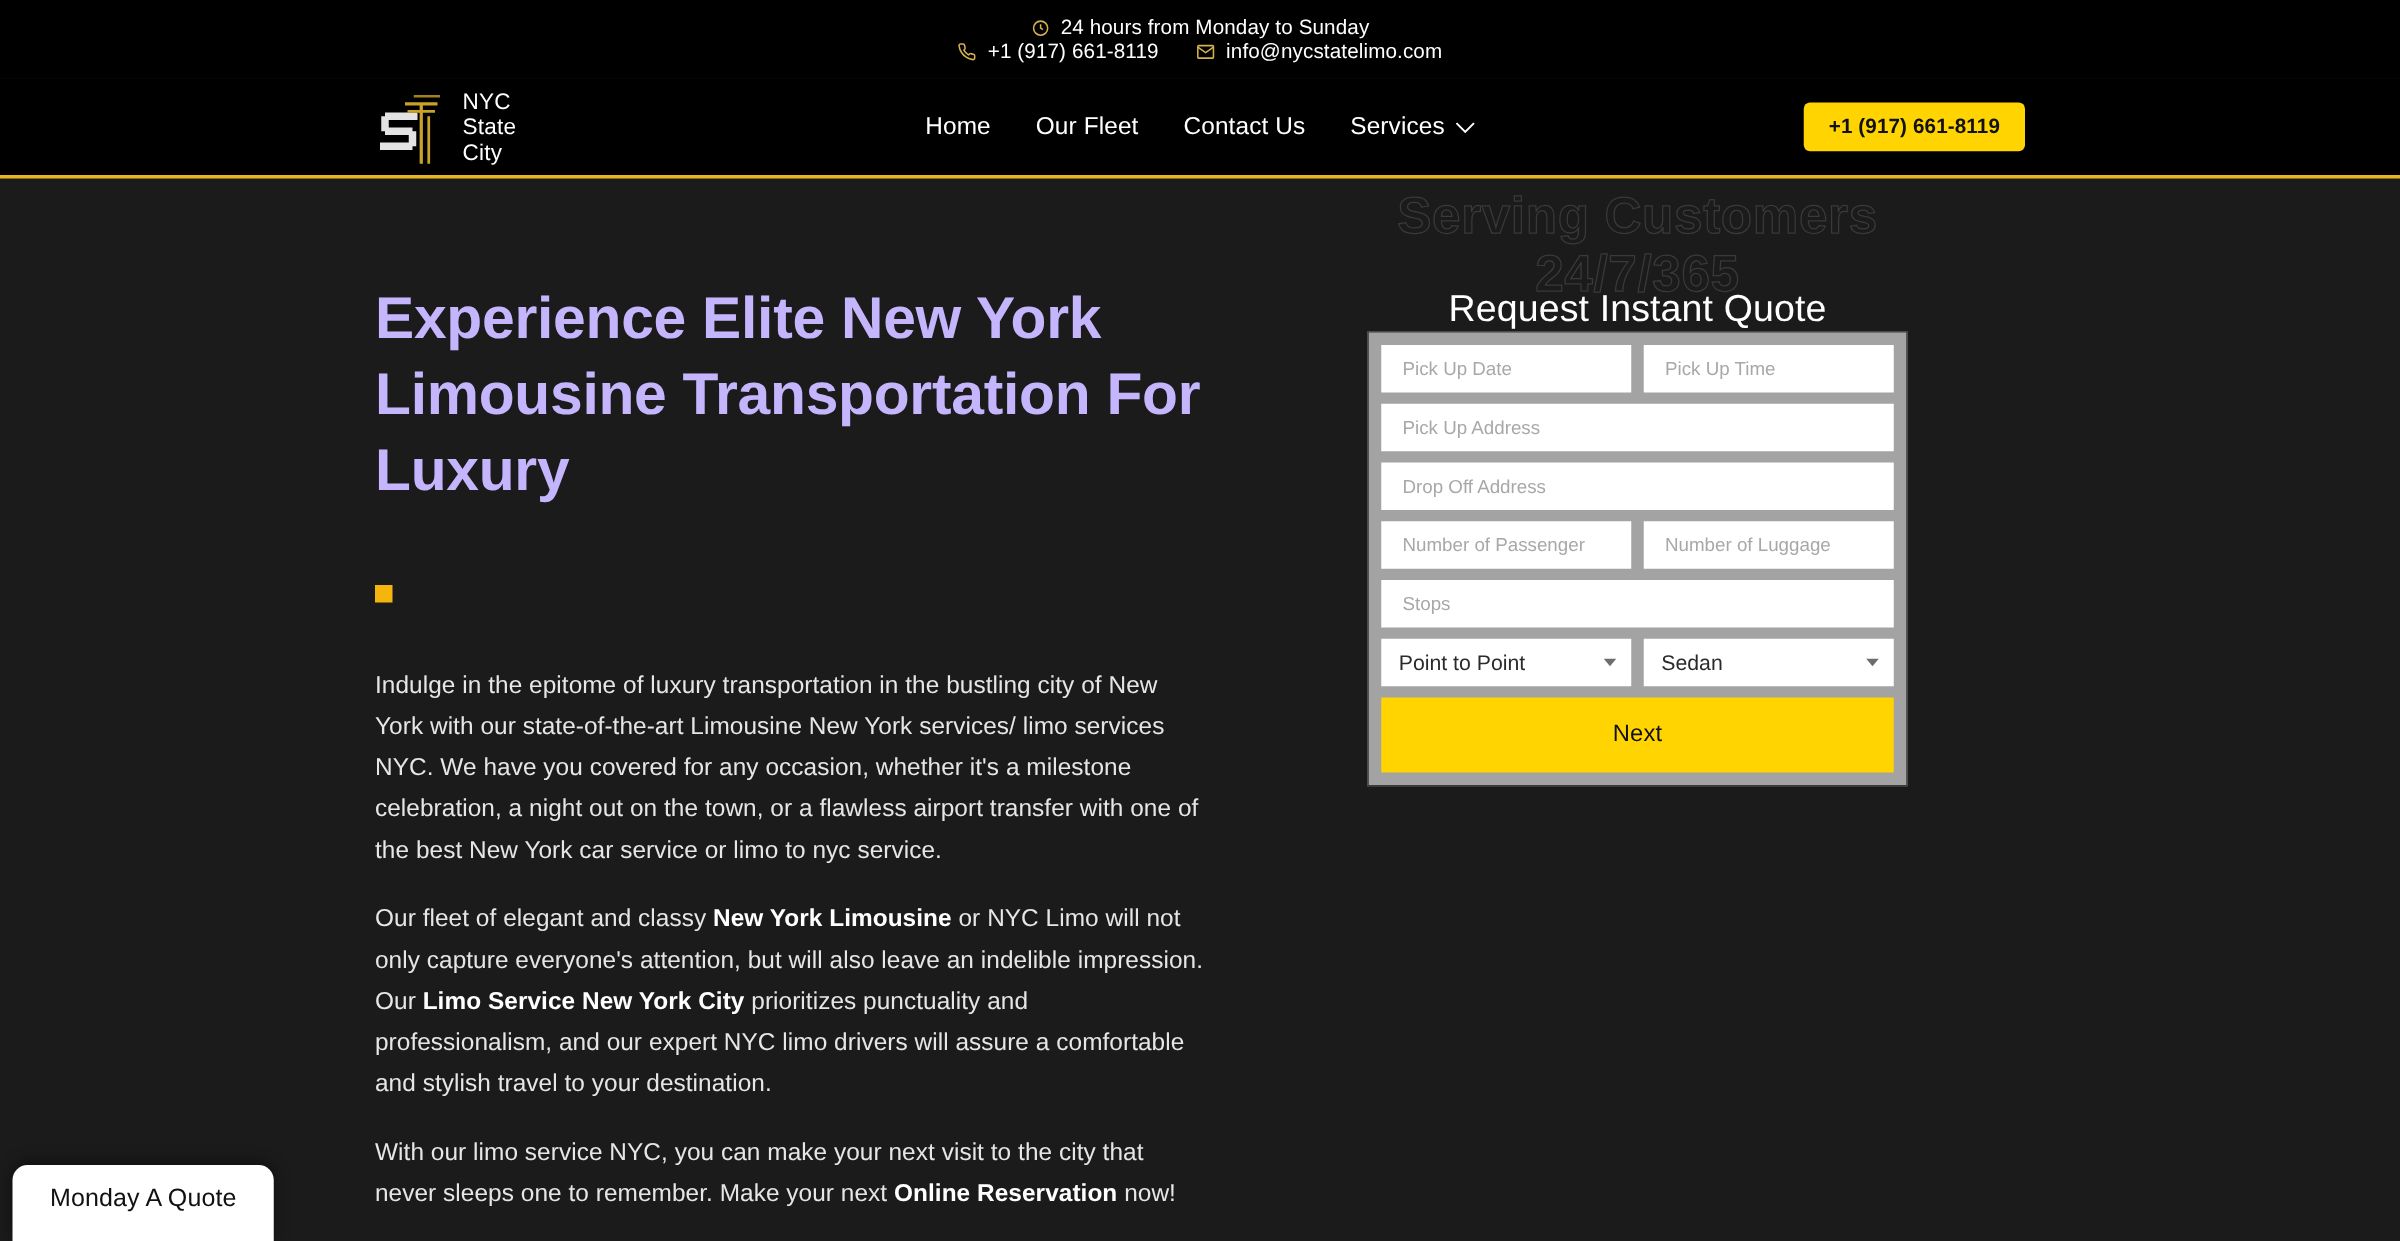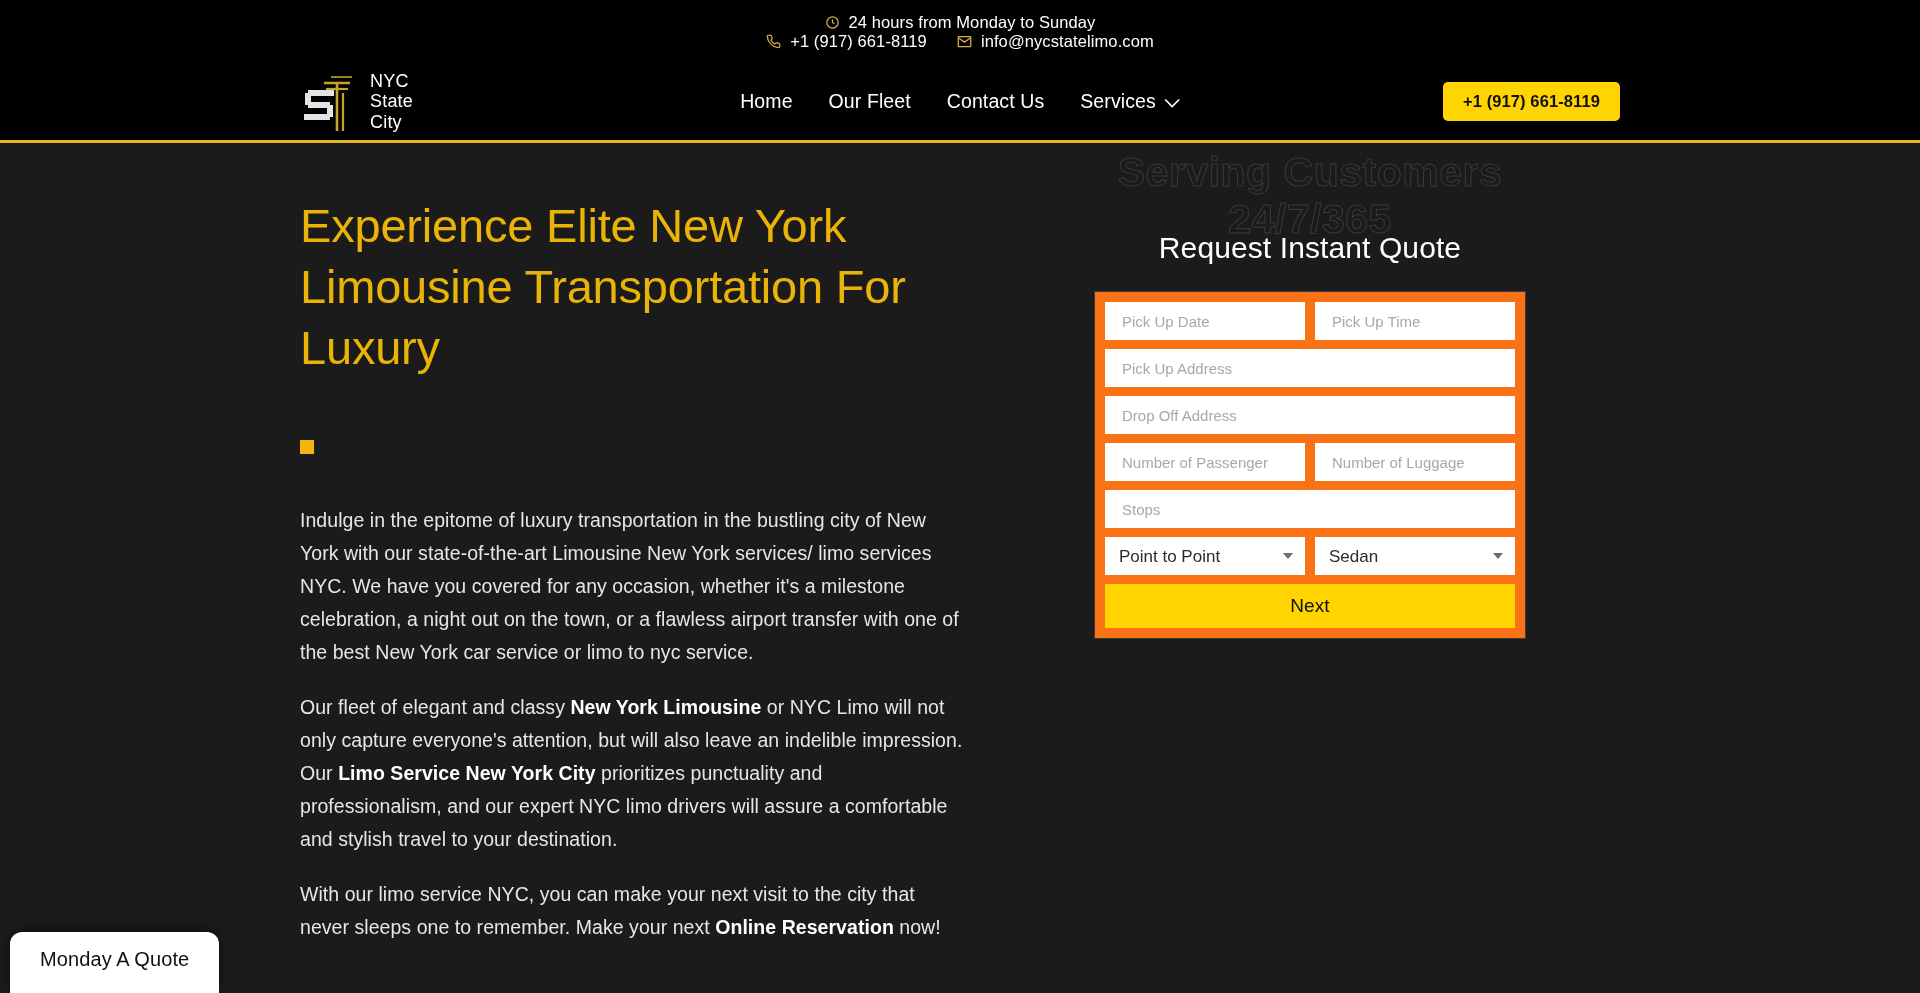--- a/index.html
+++ b/index.html
@@ -112,26 +112,27 @@
     width: 1400px;
     margin: 0 auto;
     position: relative;
     height: 100%;
     padding: 0 40px;
     display: flex;
   }
 
   .hero-left { width: 700px; padding-top: 52px; }
   .hero-h1 {
-    color: #eab308;
+    color: #c4b5fd;
     font-size: 47px;
     line-height: 61px;
-    font-weight: 400;
+    font-weight: 700;
     letter-spacing: -.2px;
     max-width: 690px;
+    margin-top: 28px;
   }
   .yellow-chip {
     width: 14px; height: 14px;
     background: #f4b50c;
     margin-top: 62px;
     margin-bottom: 50px;
   }
   .hero-p {
     color: #e6e6e6;
     font-size: 19.5px;
@@ -169,23 +170,22 @@
   .quote-title {
     position: relative;
     margin-top: 82px;
     color: #ffffff;
     font-size: 30px;
     font-weight: 400;
     letter-spacing: .1px;
     text-align: center;
   }
   .quote-box {
-    margin-top: 26px;
     width: 432px;
-    background: #f97316;
+    background: #a3a3a3;
     border: 1px solid #3a3a3a;
     padding: 10px;
     display: flex;
     flex-direction: column;
     gap: 9px;
   }
   .row { display: flex; gap: 10px; }
   .fld {
     background: #ffffff;
     border: none;
@@ -221,21 +221,21 @@
     transform: translateY(-50%);
     width: 0; height: 0;
     border-left: 5.5px solid transparent;
     border-right: 5.5px solid transparent;
     border-top: 6.5px solid #6d6d6d;
     pointer-events: none;
   }
   .next-btn {
     background: #ffd400;
     border: none;
-    height: 44px;
+    height: 60px;
     width: 100%;
     font-size: 19px;
     color: #111;
     cursor: pointer;
     font-family: "Liberation Sans", sans-serif;
     letter-spacing: .1px;
   }
 
   
   .float-quote {

